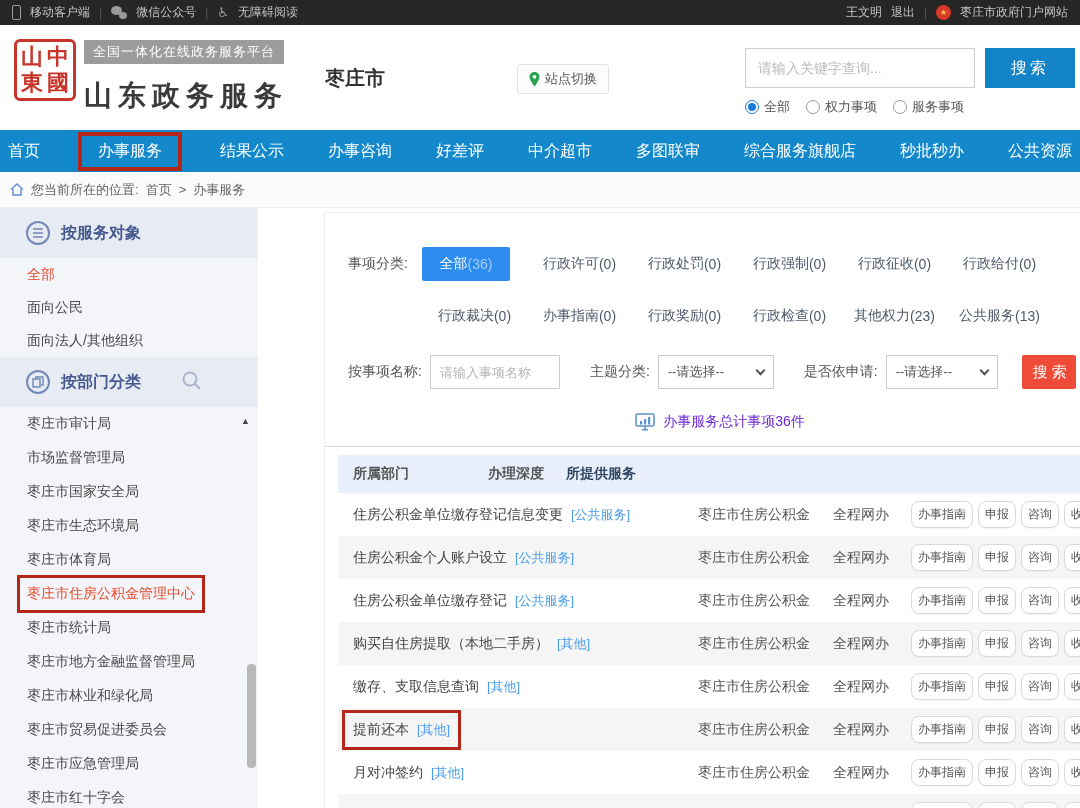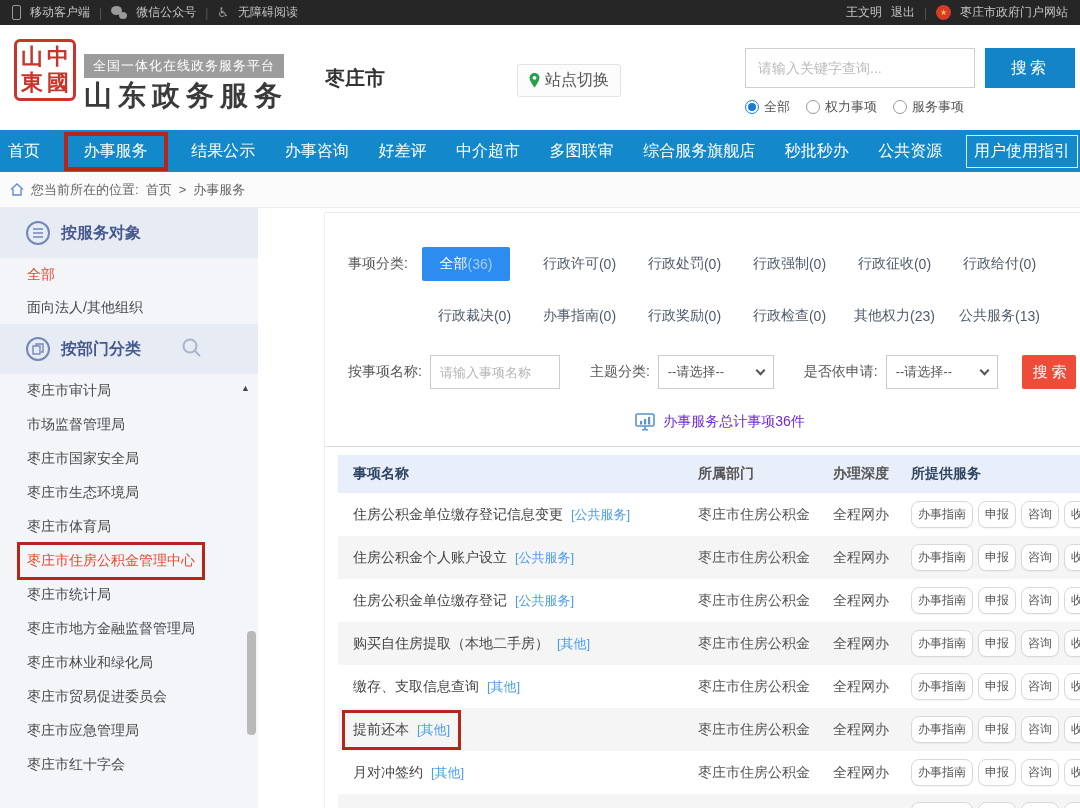--- a/index.html
+++ b/index.html
@@ -19,28 +19,28 @@
   .ic-access { font-size:13px; color:#9a9a9a; }
   .ic-emblem { width:15px; height:15px; border-radius:50%; background:#d8392b; display:inline-flex;
     align-items:center; justify-content:center; color:#f6c83e; font-size:8px; line-height:1; }
   .topbar a { color:#c4c4c4; text-decoration:none; }
 
   
   .header { position:absolute; left:0; top:25px; width:1080px; height:105px; background:#fff; }
   .seal { position:absolute; left:14px; top:14px; width:62px; height:62px; border:3px solid #c8352b;
     border-radius:6px; display:grid; grid-template-columns:1fr 1fr; padding:2px;
     color:#c8352b; font-weight:bold; font-size:22px; line-height:26px; text-align:center; }
-  .badge { position:absolute; left:84px; top:29px; background:#9c9c9c; color:#fff; font-size:13px;
+  .badge { position:absolute; left:84px; top:15px; background:#9c9c9c; color:#fff; font-size:13px;
     padding:3px 9px; letter-spacing:1px;text-align:center; }
   .logo-title { position:absolute; left:84px; top:52px; font-size:28px; font-weight:bold; color:#3a3a3a;
     letter-spacing:6px; }
   .city { position:absolute; left:325px; top:40px; font-size:20px; font-weight:bold; color:#333; }
   .site-switch { position:absolute; left:517px; top:39px; display:flex; align-items:center; gap:5px;
     border:1px solid #e3e3e3; background:#fcfcfc; border-radius:3px; padding:5px 11px;
-    font-size:16px; color:#555; }
+    font-size:13px; color:#555; }
   .hsearch { position:absolute; left:745px; top:23px; width:230px; height:40px; border:1px solid #cfcfcf;
     font-size:14px; color:#333; padding:0 12px; outline:none; }
   .hsearch::placeholder { color:#bbb; }
   .hsearch-btn { position:absolute; left:985px; top:23px; width:90px; height:40px; background:#1284c7;
     color:#fff; font-size:16px; border:none; letter-spacing:3px; }
   .radio-row { position:absolute; left:745px; top:73px; display:flex; align-items:center; gap:16px;
     font-size:13px; color:#555; }
   .radio { display:flex; align-items:center; gap:5px; }
   .radio-dot { width:14px; height:14px; border:1px solid #9a9a9a; border-radius:50%; position:relative;
     background:#fff; }
@@ -205,23 +205,20 @@
     </div>
     <div class="nav-item">
       <span>综合服务旗舰店</span>
     </div>
     <div class="nav-item">
       <span>秒批秒办</span>
     </div>
     <div class="nav-item">
       <span>公共资源</span>
     </div>
-    <div class="nav-item boxed">
-      <span>用户使用指引</span>
-    </div>
 </nav>
 
 <div class="crumb">
   <svg width="14" height="13" viewBox="0 0 14 13">
     <path d="M1 6.5 7 1l6 5.5M3 6v6h8V6" fill="none" stroke="#5b8fd0" stroke-width="1.4"></path>
   </svg>
   <span>您当前所在的位置:</span>
   <a href="#" style="color:#666;text-decoration:none">首页</a>
   <span>&gt;</span>
   <span>办事服务</span>
@@ -231,20 +228,23 @@
   <div class="side-header">
     <span class="sh-icon">
       <svg width="12" height="10" viewBox="0 0 12 10">
           <path d="M1 1h10M1 5h10M1 9h10" stroke="#7188b8" stroke-width="1.6"></path>
         </svg>
     </span>
     <span>按服务对象</span>
   </div>
   <div class="side-item active">
       <span>全部</span>
+    </div>
+    <div class="side-item">
+      <span>面向公民</span>
     </div>
     <div class="side-item">
       <span>面向法人/其他组织</span>
     </div>
   <div class="side-header">
     <span class="sh-icon">
       <svg width="12" height="12" viewBox="0 0 12 12">
           <rect x="1" y="3" width="7" height="8" fill="none" stroke="#7188b8" stroke-width="1.4"></rect>
           <path d="M4 3V1h7v8H9" fill="none" stroke="#7188b8" stroke-width="1.4"></path>
         </svg>
@@ -378,21 +378,20 @@
       <rect x="13" y="4" width="2.2" height="7.5" fill="#5b93cc"></rect>
       <path d="M7 16.8h6M10 13v3.5" stroke="#5b93cc" stroke-width="1.6"></path>
     </svg>
     <span>办事服务总计事项36件</span>
   </div>
 
   <div class="divider"></div>
 
   <div class="table">
     <div class="t-head">
-      <div class="c-name">事项名称</div>
       <div class="c-dept">所属部门</div>
       <div class="c-depth">办理深度</div>
       <div class="c-svc">所提供服务</div>
     </div>
     <div class="t-row">
         <div class="c-name">
           <span class="name-wrap">
             <a href="#" class="nm" style="color:#444;text-decoration:none">住房公积金单位缴存登记信息变更</a>
             <span class="tag">[公共服务]</span>
           </span>

